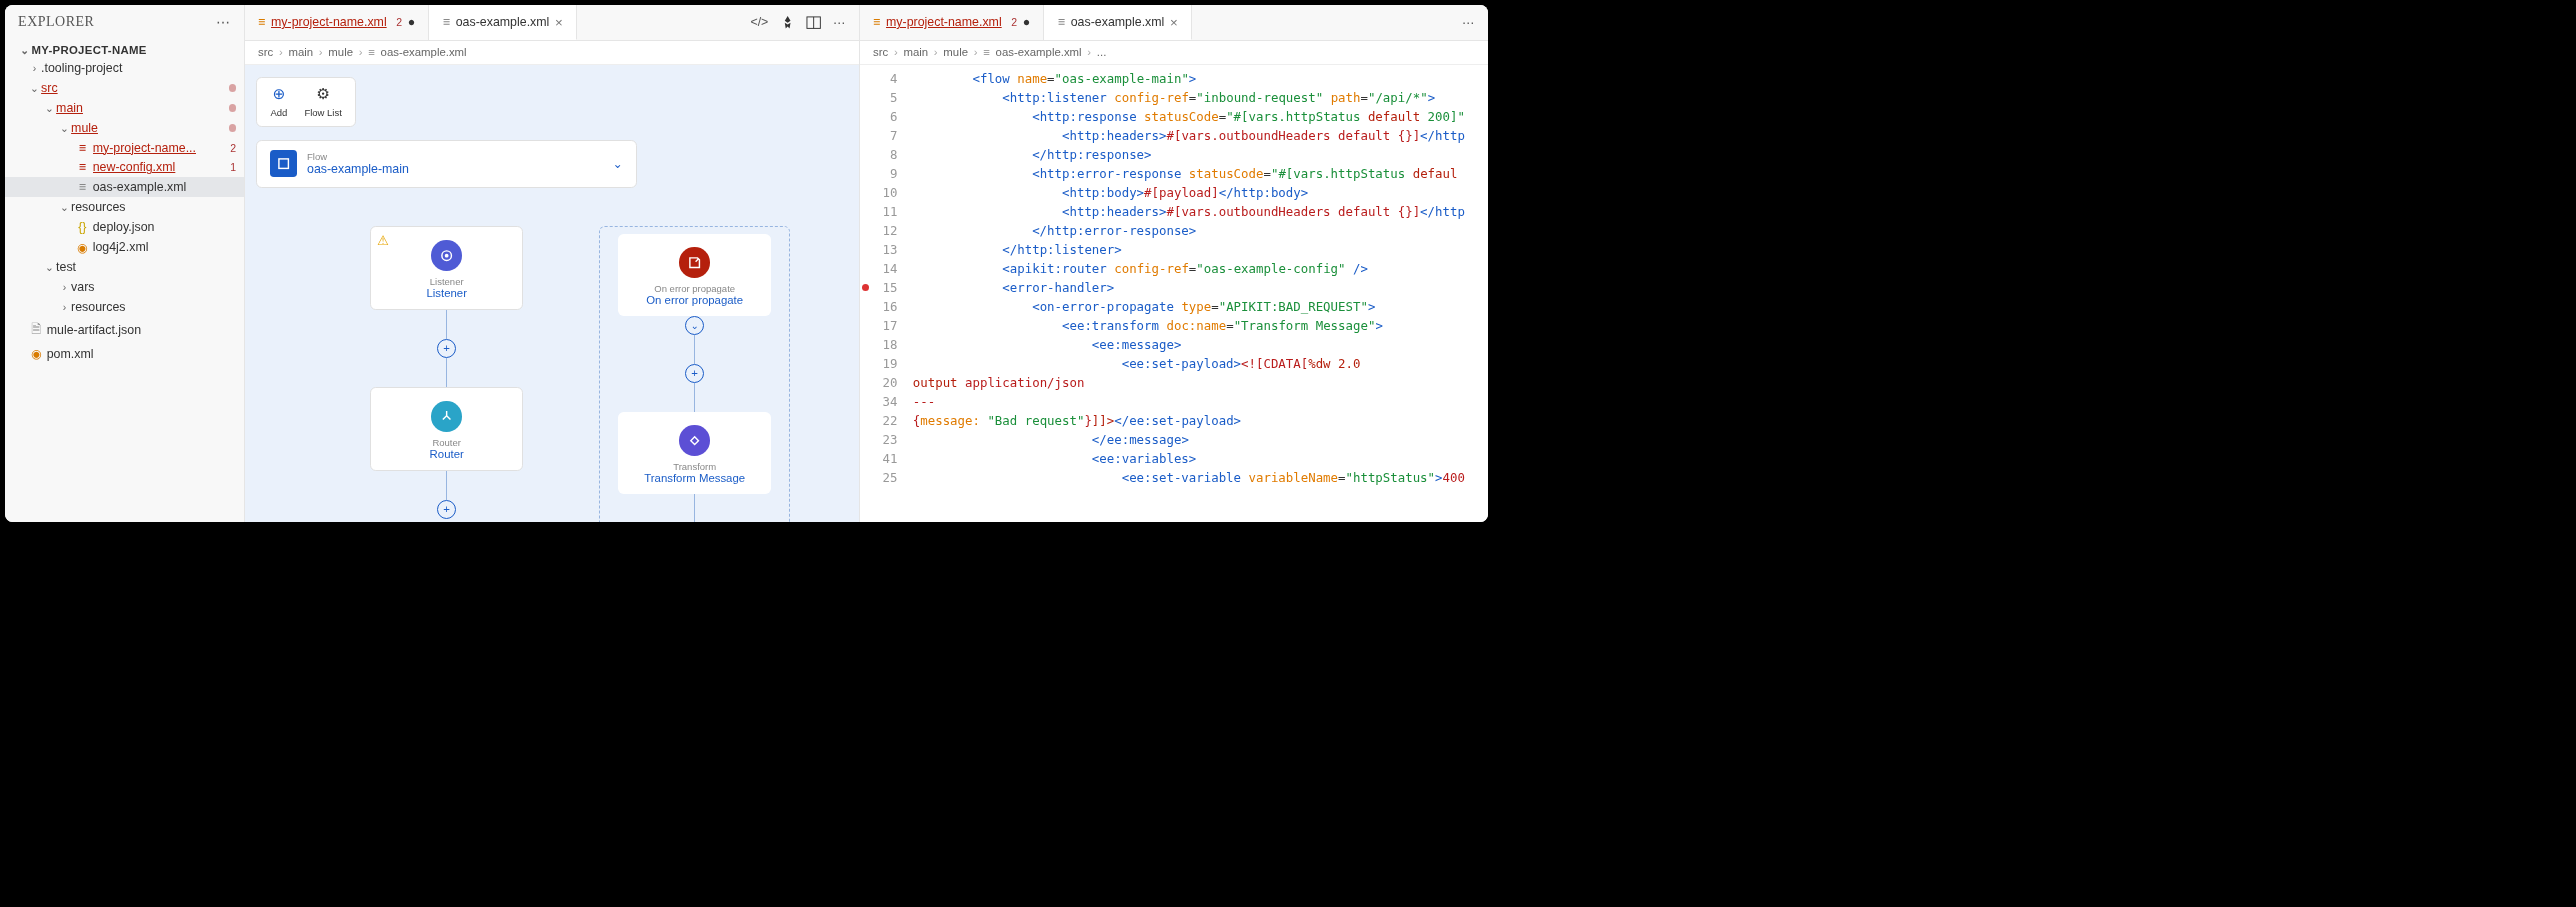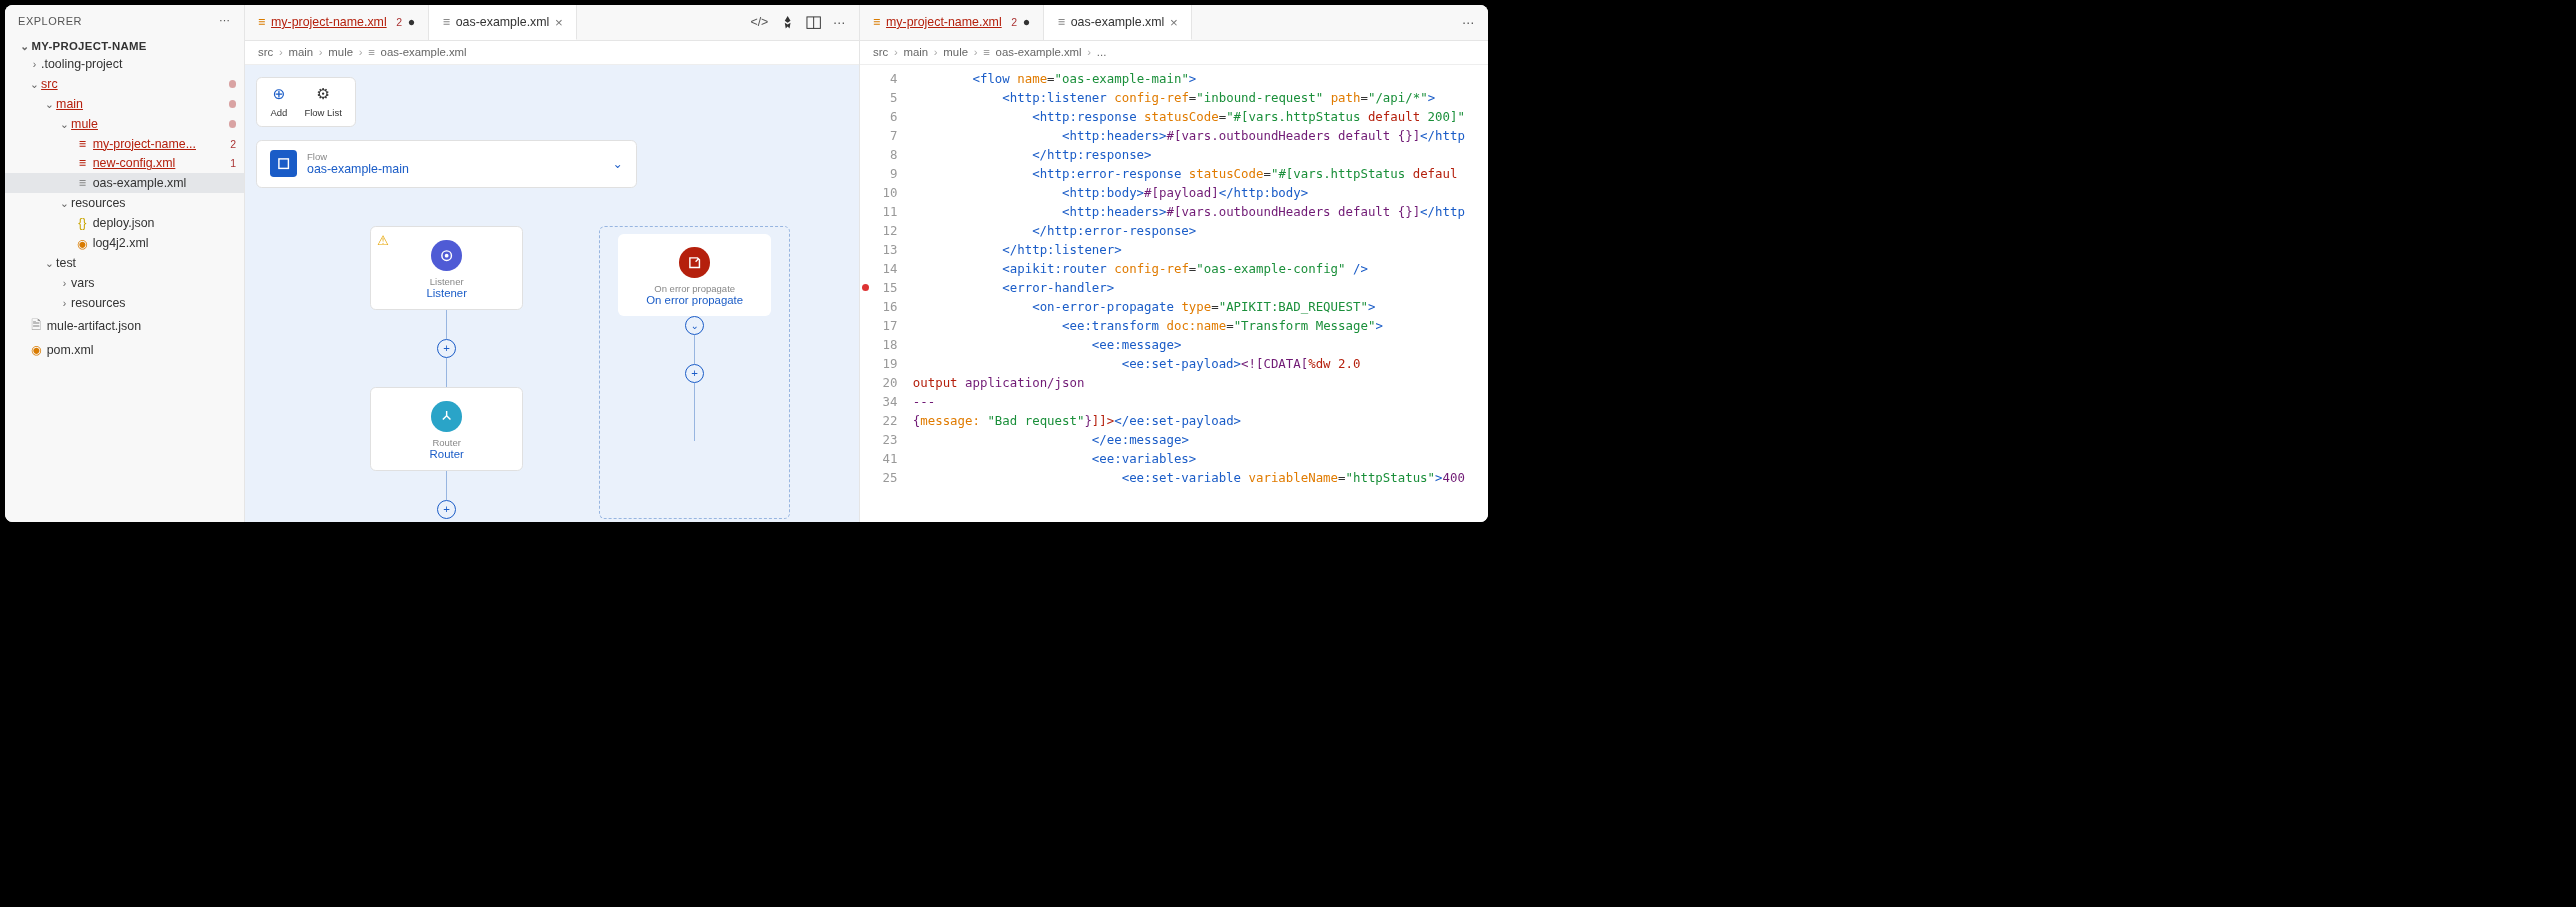--- a/index.html
+++ b/index.html
@@ -1,21 +1,21 @@
 <!DOCTYPE html>
 <html><head>
 <meta charset="utf-8">
 <style>
 * { box-sizing: border-box; margin: 0; padding: 0; }
 body { font-family: -apple-system, BlinkMacSystemFont, "Segoe UI", sans-serif; font-size: 12.4px; background: #000; color: #333; }
 .app { display: flex; background: #fff; width: 1483px; height: 517px; margin: 4.8px; border-radius: 7.6px; overflow: hidden; }
 
 
 .sidebar { width: 240px; border-right: 1px solid #e5e5e5; display: flex; flex-direction: column; background: #f8f8f8; }
-.sidebar-header { display: flex; align-items: flex-end; justify-content: space-between; padding: 9.5px 13.3px; font-size: 11px; letter-spacing: 0.5px; color: #555; }
+.sidebar-header { display: flex; align-items: flex-start; justify-content: space-between; padding: 9.5px 13.3px; font-size: 14px; letter-spacing: 0.5px; color: #555; font-family: Liberation Serif, serif; }
 .tree { flex: 1; overflow: auto; }
 .tree-row { display: flex; align-items: center; padding: 2.9px 7.6px 2.9px 13.3px; cursor: pointer; font-size: 12.4px; color: #333; white-space: nowrap; }
 .tree-row.selected { background: #e4e6e9; }
 .tree-row.root { font-weight: 700; font-size: 11.4px; letter-spacing: 0.3px; }
 .tree-chev { width: 13.3px; display: inline-flex; justify-content: center; color: #666; font-size: 10.5px; }
 .tree-icon { width: 17px; display: inline-flex; justify-content: center; margin-right: 1.9px; }
 .tree-label { flex: 1; overflow: hidden; text-overflow: ellipsis; }
 .tree-badge { font-size: 10.5px; color: #a33; margin-left: 3.8px; }
 .tree-dot { width: 7.6px; height: 7.6px; border-radius: 50%; background: #d9a3a3; margin-left: 3.8px; }
 .red { color: #b5200d; text-decoration: underline; }
@@ -76,21 +76,21 @@
 .editor { flex: 1; display: flex; font-family: "SF Mono", Menlo, Consolas, monospace; font-size: 12.4px; overflow: hidden; background: #fff; }
 .gutter { width: 53px; text-align: right; padding: 3.8px 15.3px 3.8px 0; color: #999; user-select: none; position: relative; }
 .gutter .bp { position: absolute; left: 1.9px; width: 7.6px; height: 7.6px; background: #d33; border-radius: 50%; }
 .gutter-line { height: 19px; line-height: 19px; position: relative; }
 .code { flex: 1; padding: 3.8px 0; overflow: auto; white-space: pre; }
 .code-line { height: 19px; line-height: 19px; }
 .t-tag { color: #1a5cc7; }
 .t-attr { color: #e07b00; }
 .t-str { color: #1a8f3a; }
 .t-kw { color: #b5200d; }
-.t-txt { color: #701a75; }
+.t-txt { color: #b91c1c; }
 .t-brack { color: #1a5cc7; }
 
 
 svg { display: block; }
 </style>
 </head>
 <body>
 
 <div class="app">
 
@@ -272,20 +272,29 @@
                   <path d="M9 7l3-3" stroke="#fff" stroke-width="1.5"></path>
                 </svg>
             </div>
             <div class="node-type">On error propagate</div>
             <div class="node-name">On error propagate</div>
           </div>
           <div class="chev-btn">⌄</div>
           <div class="connector"></div>
           <div class="plus-btn">+</div>
           <div class="connector"></div>
+          <div class="node" style="border:none">
+            <div class="node-icon ni-purple">
+              <svg width="15.3" height="15.3" viewBox="0 0 16 16">
+                  <path d="M4 8l4-4 4 4-4 4z" fill="none" stroke="#fff" stroke-width="1.5"></path>
+                </svg>
+            </div>
+            <div class="node-type">Transform</div>
+            <div class="node-name">Transform Message</div>
+          </div>
           <div class="connector"></div>
 
         </div>
       </div>
     </div>
   </div>
 
   <div class="panel panel-right">
     <div class="tabbar">
       <div class="tab">

